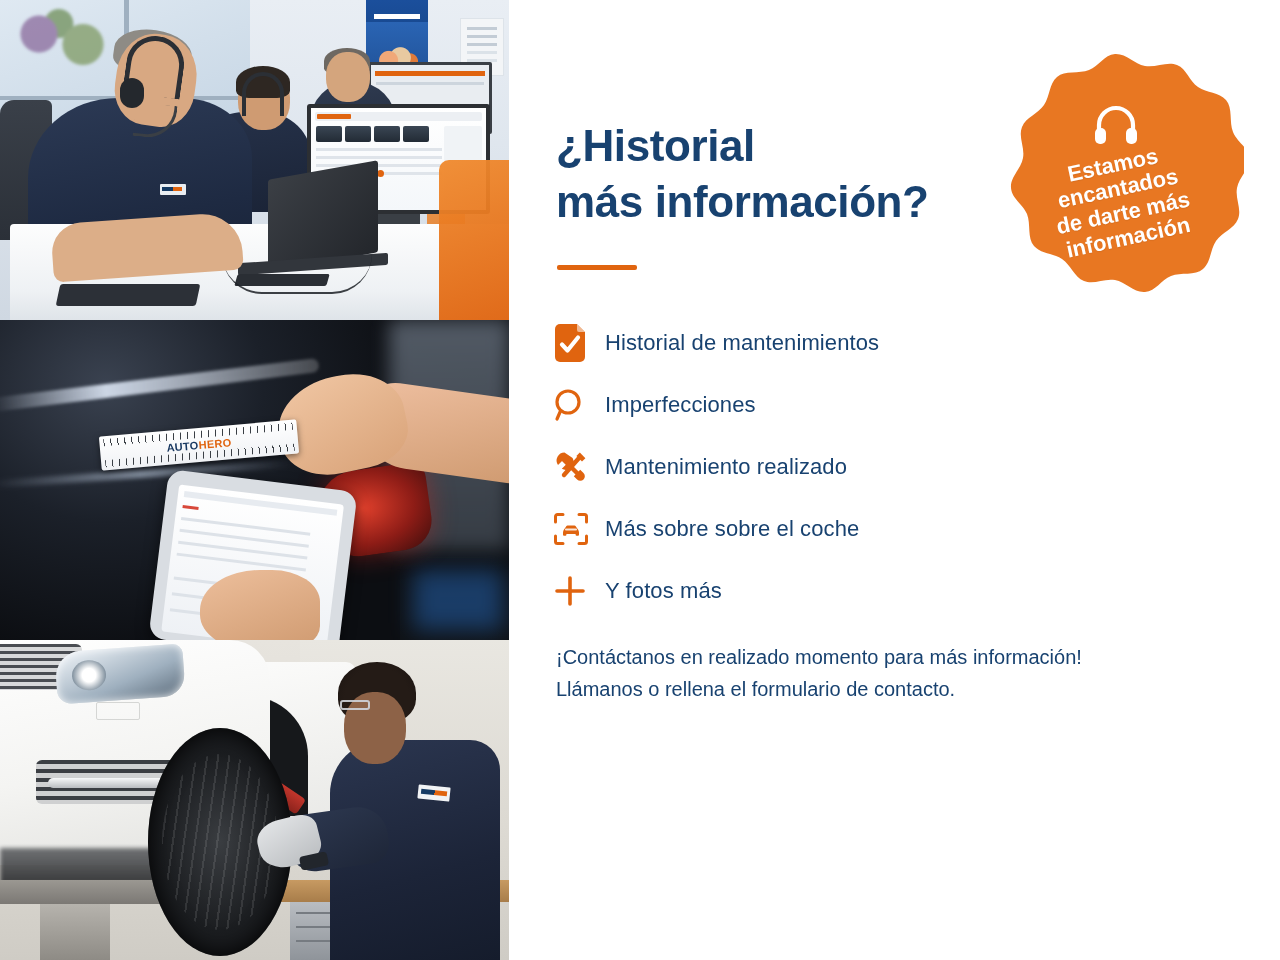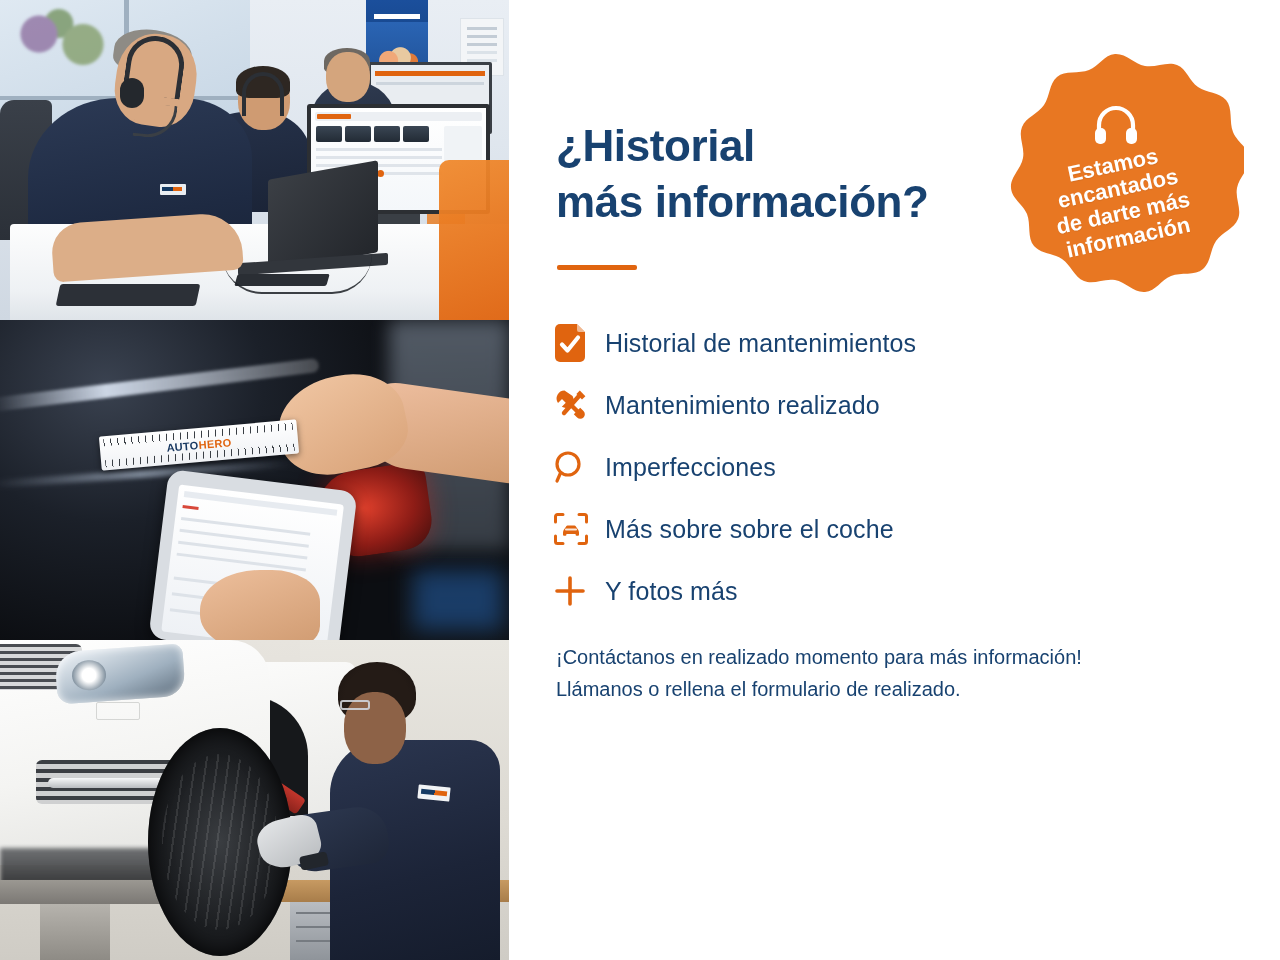--- a/index.html
+++ b/index.html
@@ -448,21 +448,21 @@
   }
 
   .features { position:absolute; left: 44px; top: 312px; width: 500px; }
   .feature {
     display:flex; align-items:center; height: 62px;
   }
   .feature-icon {
     width: 52px; min-width: 52px; display:flex; align-items:center; justify-content:flex-start;
   }
   .feature-label {
-    color: #184270; font-size: 25px; font-weight: 400; letter-spacing: .1px;
+    color: #184270; font-size: 22px; font-weight: 400; letter-spacing: .1px;
   }
 
   .contact {
     position:absolute; left: 47px; top: 641px; width: 680px;
     color: #184270; font-size: 20px; line-height: 1.62;
   }
 
   
   .badge {
     position: absolute; left: 988px; top: 52px; width: 256px; height: 256px;
@@ -630,41 +630,41 @@
             <path d="M7 0 H24 L32 8 V33 a5 5 0 0 1 -5 5 H7 a5 5 0 0 1 -5 -5 V5 a5 5 0 0 1 5 -5 Z" fill="#E0640F"></path>
             <path d="M24 0 L32 8 H26 a2 2 0 0 1 -2 -2 Z" fill="#ffffff" opacity=".55"></path>
             <path d="M9 20.5 L14.5 26.5 L25 13.5" stroke="#ffffff" stroke-width="4.2" fill="none" stroke-linecap="round" stroke-linejoin="round"></path>
           </svg>
         </span>
         <span class="feature-label">Historial de mantenimientos</span>
       </div>
 
       <div class="feature">
         <span class="feature-icon">
+          <svg width="32" height="34" viewBox="0 0 32 34" aria-hidden="true">
+            <circle cx="15" cy="14" r="11" stroke="#E0640F" stroke-width="3.2" fill="none"></circle>
+            <line x1="7.5" y1="23" x2="4" y2="31" stroke="#E0640F" stroke-width="3.2" stroke-linecap="round"></line>
+          </svg>
+        </span>
+        <span class="feature-label">Imperfecciones</span>
+      </div>
+
+      <div class="feature">
+        <span class="feature-icon">
           <svg width="36" height="36" viewBox="0 0 36 36" aria-hidden="true">
             <g stroke="#E0640F" stroke-width="4.4" stroke-linecap="round" fill="none">
               <line x1="10" y1="10" x2="28" y2="28"></line>
               <line x1="26" y1="9" x2="11" y2="26"></line>
             </g>
             <path d="M11.5 3.5 a8 8 0 0 0 -6.5 12.5 l4.5 -4.5 3.8 3.8 -4.5 4.5 a8 8 0 0 0 10.8 -10.8 Z" fill="#E0640F"></path>
             <path d="M30.5 30.5 a4.5 4.5 0 0 1 -6.4 0 l-3.3 -3.3 6.4 -6.4 3.3 3.3 a4.5 4.5 0 0 1 0 6.4 Z" fill="#E0640F"></path>
             <path d="M26.8 3.6 l5.6 5.6 -3.4 3.4 -5.6 -5.6 Z" fill="#E0640F"></path>
           </svg>
         </span>
         <span class="feature-label">Mantenimiento realizado</span>
-      </div>
-
-      <div class="feature">
-        <span class="feature-icon">
-          <svg width="32" height="34" viewBox="0 0 32 34" aria-hidden="true">
-            <circle cx="15" cy="14" r="11" stroke="#E0640F" stroke-width="3.2" fill="none"></circle>
-            <line x1="7.5" y1="23" x2="4" y2="31" stroke="#E0640F" stroke-width="3.2" stroke-linecap="round"></line>
-          </svg>
-        </span>
-        <span class="feature-label">Imperfecciones</span>
       </div>
 
       <div class="feature">
         <span class="feature-icon">
           <svg width="36" height="34" viewBox="0 0 36 34" aria-hidden="true">
             <g stroke="#E0640F" stroke-width="3" fill="none" stroke-linecap="round">
               <path d="M2.5 10 V4.5 a2 2 0 0 1 2 -2 H10"></path>
               <path d="M26 2.5 h5.5 a2 2 0 0 1 2 2 V10"></path>
               <path d="M33.5 24 v5.5 a2 2 0 0 1 -2 2 H26"></path>
               <path d="M10 31.5 H4.5 a2 2 0 0 1 -2 -2 V24"></path>
@@ -685,21 +685,21 @@
             </g>
           </svg>
         </span>
         <span class="feature-label">Y fotos más</span>
       </div>
 
     </div>
 
     <div class="contact">
       <div>¡Contáctanos en realizado momento para más información!</div>
-      <div>Llámanos o rellena el formulario de realizado.</div>
+      <div>Llámanos o rellena el formulario de contacto.</div>
     </div>
 
   </div>
 
   <div class="badge">
     <svg class="burst" viewBox="0 0 256 256" aria-hidden="true">
       <path fill="#E87722" d="
         M128 2
         c11 0 18 10 29 12 s22-5 32-1 12 16 21 22 21 5 28 13 3 22 7 32 15 15 16 26 -10 19 -12 30 5 21 1 31 -16 13 -22 22 -5 21 -13 28 -22 3 -32 7 -15 15 -26 16 -19-10 -30-12 -21 5 -31 1 -13-16 -22-22 -21-5 -28-13 -3-22 -7-32 -15-15 -16-26 10-19 12-30 -5-21 -1-31 16-13 22-22 5-21 13-28 22-3 32-7 15-15 26-16 Z"></path>
     </svg>

